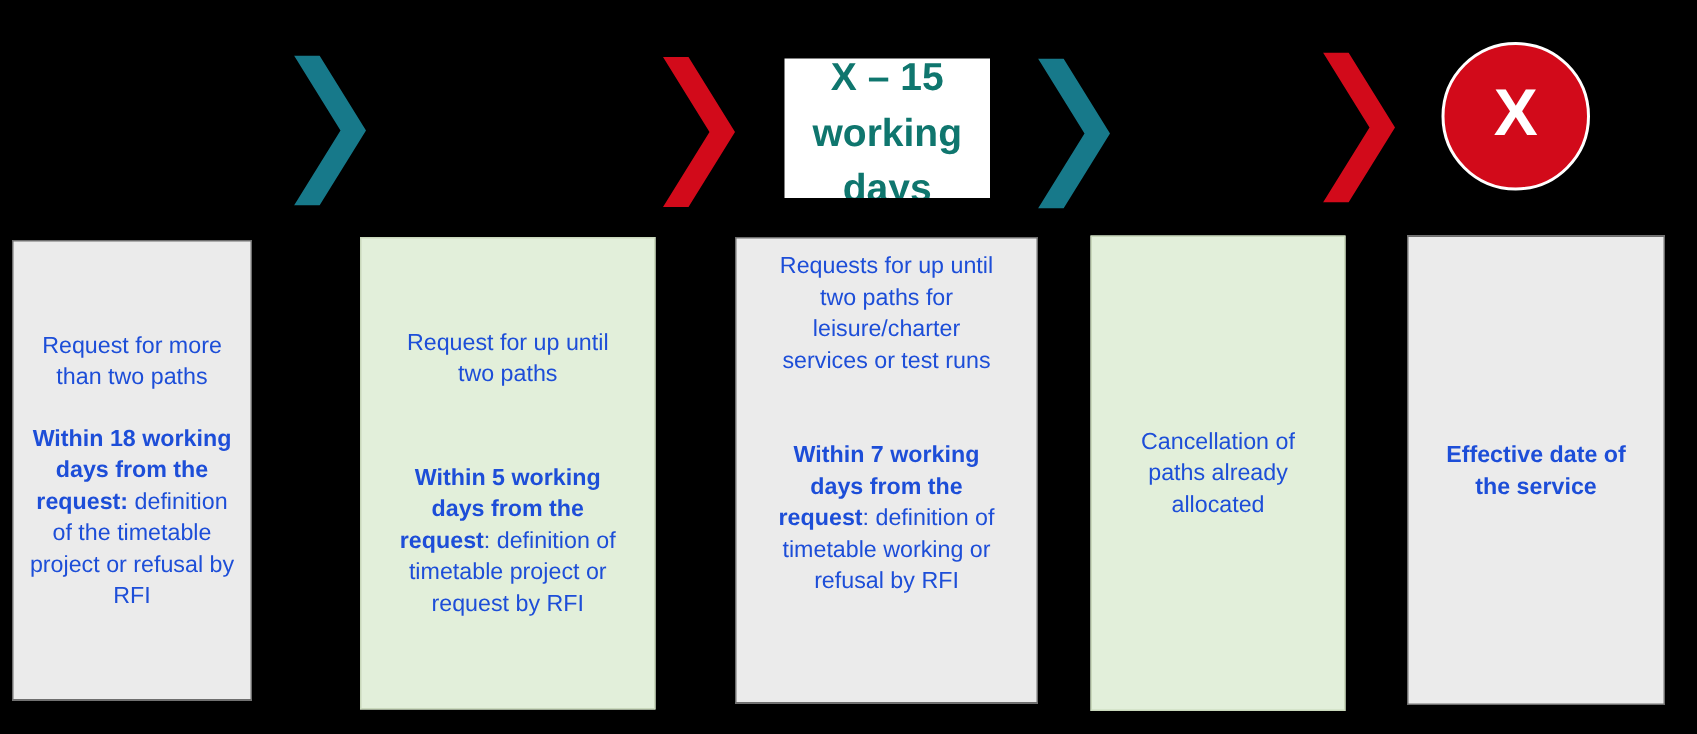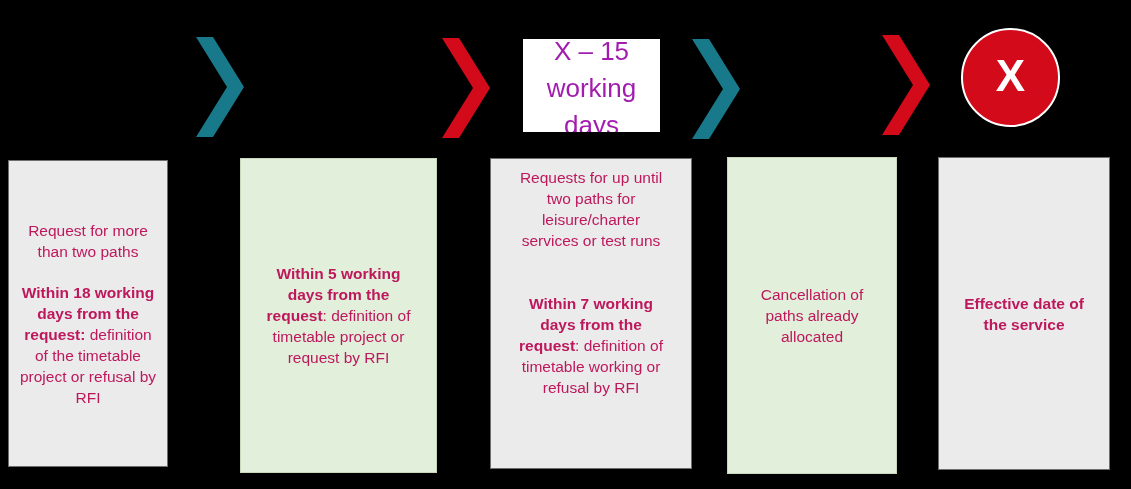--- a/index.html
+++ b/index.html
@@ -27,22 +27,22 @@
     width: 137px;
     height: 93px;
     background: #ffffff;
     overflow: hidden;
     text-align: center;
   }
   #deadline-box .label {
     margin-top: -6px;
     font-size: 26px;
     line-height: 37px;
-    font-weight: normal;
-    color: #a21caf;
+    font-weight: bold;
+    color: #0f766e;
     white-space: pre-line;
   }
   #end-marker {
     position: absolute;
     left: 961px;
     top: 28px;
     width: 99px;
     height: 99px;
     border: 2px solid #ffffff;
     border-radius: 50%;
@@ -58,21 +58,21 @@
     line-height: 1;
     margin-top: -4px;
   }
   .stage-box {
     position: absolute;
     box-sizing: border-box;
     display: flex;
     flex-direction: column;
     justify-content: center;
     text-align: center;
-    color: #be185d;
+    color: #1d4ed8;
     font-size: 15.5px;
     line-height: 21px;
     padding: 8px 6px;
   }
   .stage-box p {
     margin: 0;
     white-space: pre-line;
   }
   .stage-box .deadline b { font-weight: bold; }
   .box-gray  { border: 1px solid #6e6e6e; }
@@ -124,20 +124,22 @@
 than two paths</p>
     <p class="deadline"><b>Within 18 working
 days from the
 request:</b><span> definition
 of the timetable
 project or refusal by
 RFI</span></p>
   </div>
 
   <div id="stage-2" class="stage-box box-green" style="background: rgb(226, 239, 218);">
+    <p class="intro">Request for up until
+two paths</p>
     <p class="deadline"><b>Within 5 working
 days from the
 request</b><span>: definition of
 timetable project or
 request by RFI</span></p>
   </div>
 
   <div id="stage-3" class="stage-box box-gray" style="background: rgb(235, 235, 235);">
     <p class="intro">Requests for up until
 two paths for

